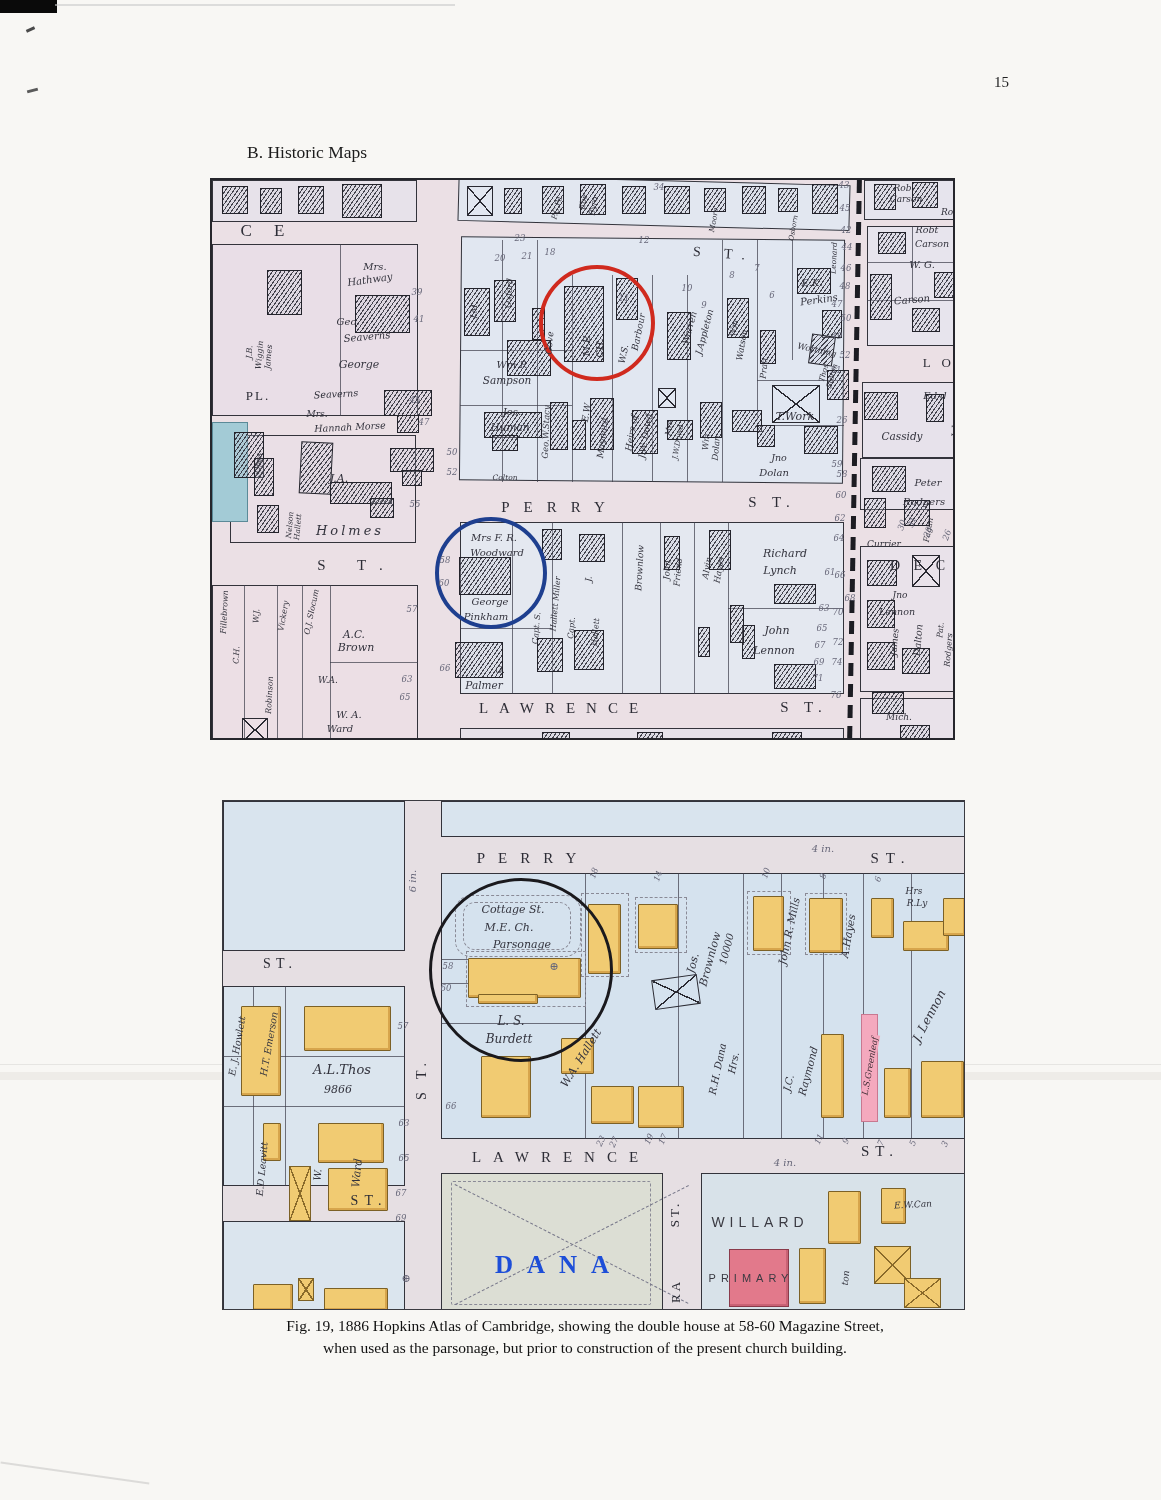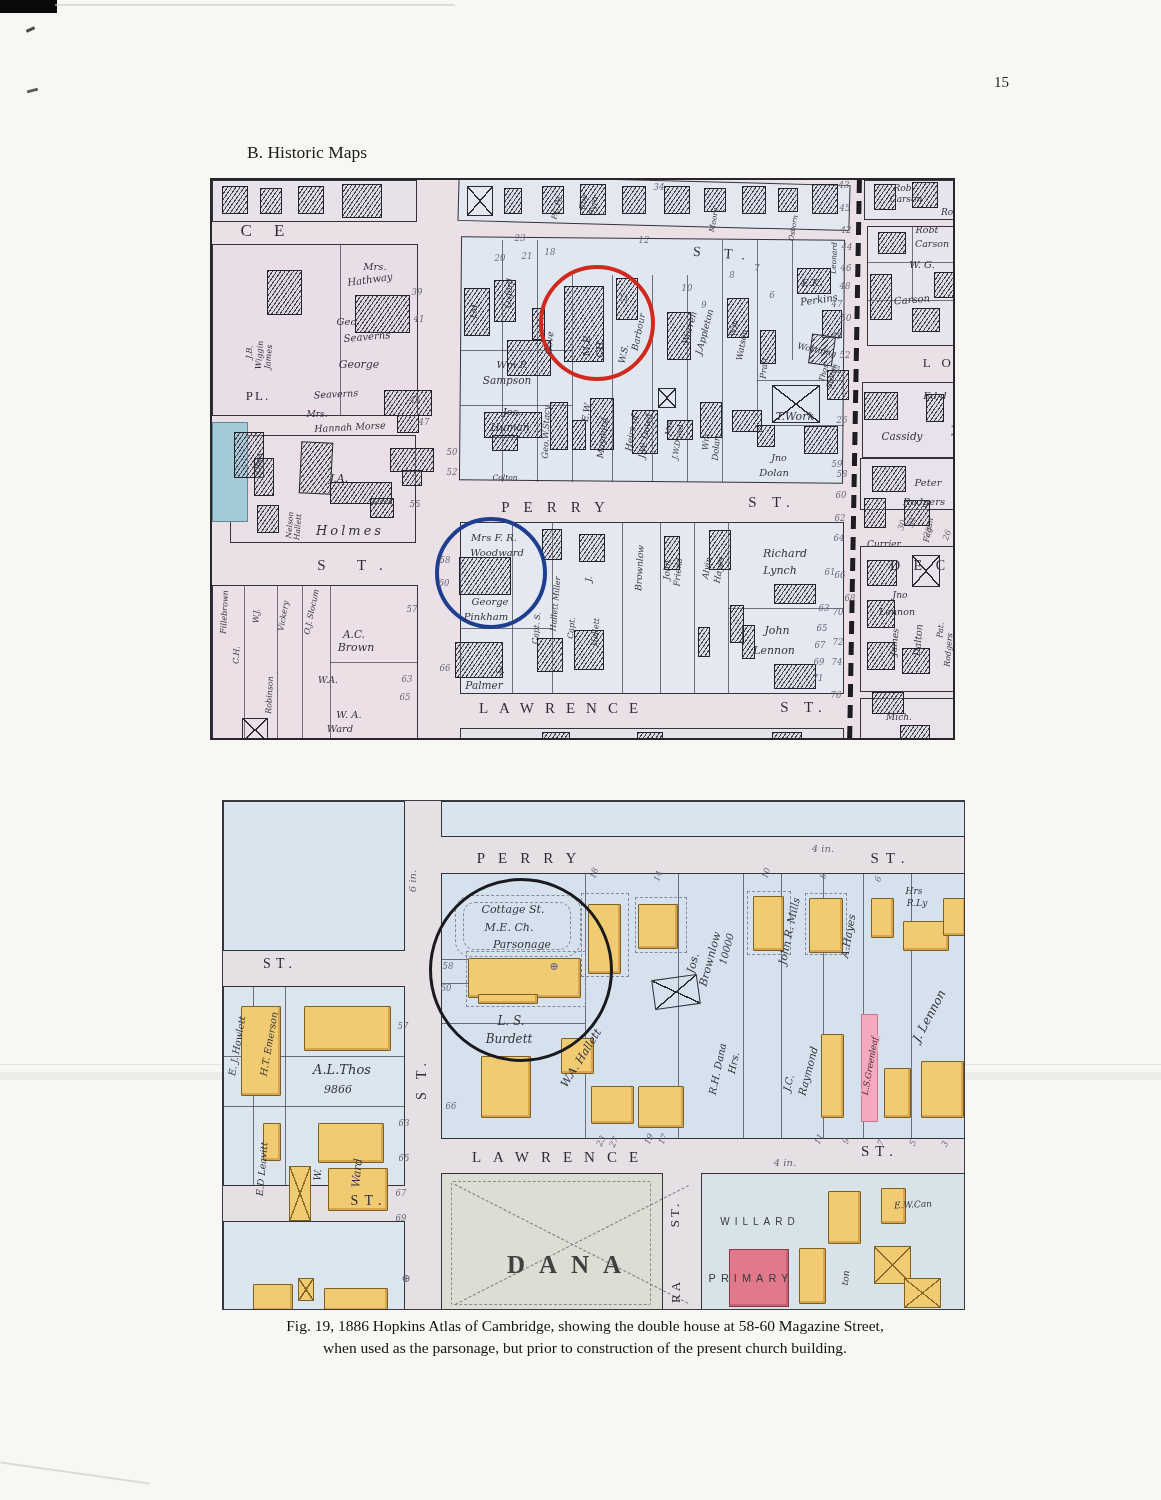--- a/index.html
+++ b/index.html
@@ -33,21 +33,21 @@
   .pond{background:#a3cbd6;border:1px solid #5b8a98;}
   .dash{border:1.2px dashed #8a8a96;}
   .dashv{background:repeating-linear-gradient(180deg,#1c1c22 0 13px,transparent 13px 21px);}
   .dline{height:0;border-top:1.3px dashed #77778a;transform-origin:0 0;}
   .ring{border-style:solid;border-radius:50%;background:transparent;}
   
   .lbl{position:absolute;white-space:nowrap;font-family:"DejaVu Serif",serif;font-style:italic;
        color:#33333d;font-size:10px;line-height:1;}
   .st{font-family:"Liberation Serif",serif;font-style:normal;color:#2d2d36;}
   .num{color:#68687a;font-size:8.5px;}
-  .big{font-family:"Liberation Serif",serif;font-style:normal;font-weight:600;color:#404040;margin-left:12px;}
+  .big{font-family:"Liberation Serif",serif;font-style:normal;font-weight:600;color:#1d4ed8;}
   .sans{font-family:"Liberation Sans",sans-serif;font-style:normal;color:#3a3a42;}
   .hlb{background:#f4a9be;padding:0 2px;color:#443039;}
   
   .art{position:absolute;}
 </style>
 </head>
 <body>
 
 <div class="page">
 
@@ -454,21 +454,21 @@
         <div class="lbl num" style="left: 190px; top: 80px; font-size: 10px; transform: translate(-50%, -50%) rotate(-90deg);">6 in.</div>
         <div class="lbl st" style="left: 57px; top: 163px; font-size: 14px; letter-spacing: 5px; transform: translate(-50%, -50%);">ST.</div>
         <div class="lbl st" style="left: 199px; top: 278px; font-size: 14px; letter-spacing: 5px; transform: translate(-50%, -50%) rotate(-90deg);">S T.</div>
         <div class="lbl st" style="left: 146px; top: 400px; font-size: 14px; letter-spacing: 6px; transform: translate(-50%, -50%);">ST.</div>
         <div class="lbl st" style="left: 338px; top: 356px; font-size: 15px; letter-spacing: 12px; transform: translate(-50%, -50%);">LAWRENCE</div>
         <div class="lbl num" style="left: 562px; top: 362px; font-size: 10px; transform: translate(-50%, -50%);">4 in.</div>
         <div class="lbl st" style="left: 657px; top: 350px; font-size: 15px; letter-spacing: 6px; transform: translate(-50%, -50%);">ST.</div>
         <div class="lbl big" style="left: 336px; top: 463px; font-size: 25px; letter-spacing: 14px; transform: translate(-50%, -50%);">DANA</div>
         <div class="lbl st" style="left: 451px; top: 413px; font-size: 13px; letter-spacing: 3px; transform: translate(-50%, -50%) rotate(-90deg);">ST.</div>
         <div class="lbl st" style="left: 452px; top: 490px; font-size: 13px; letter-spacing: 3px; transform: translate(-50%, -50%) rotate(-90deg);">RA</div>
-        <div class="lbl sans" style="left: 537px; top: 421px; font-size: 10px; letter-spacing: 5px; transform: translate(-50%, -50%);">WILLARD</div>
+        <div class="lbl sans" style="left: 537px; top: 421px; font-size: 14px; letter-spacing: 5px; transform: translate(-50%, -50%);">WILLARD</div>
         <div class="lbl sans" style="left: 528px; top: 477px; font-size: 11px; letter-spacing: 5px; transform: translate(-50%, -50%);">PRIMARY</div>
         <div class="lbl" style="left: 690px; top: 404px; font-size: 9px; transform: translate(-50%, -50%) rotate(-3deg);">E.W.Can</div>
         <div class="lbl" style="left: 623px; top: 477px; font-size: 9px; transform: translate(-50%, -50%) rotate(-85deg);">ton</div>
         <div class="lbl" style="left: 290px; top: 108px; font-size: 11px; transform: translate(-50%, -50%);">Cottage St.</div>
         <div class="lbl" style="left: 286px; top: 126px; font-size: 11px; transform: translate(-50%, -50%);">M.E. Ch.</div>
         <div class="lbl" style="left: 299px; top: 143px; font-size: 11px; transform: translate(-50%, -50%);">Parsonage</div>
         <div class="lbl num" style="left: 225px; top: 165px; transform: translate(-50%, -50%);">58</div>
         <div class="lbl num" style="left: 223px; top: 187px; transform: translate(-50%, -50%);">60</div>
         <div class="lbl" style="left: 288px; top: 220px; font-size: 12px; transform: translate(-50%, -50%);">L. S.</div>
         <div class="lbl" style="left: 286px; top: 238px; font-size: 12px; transform: translate(-50%, -50%);">Burdett</div>

